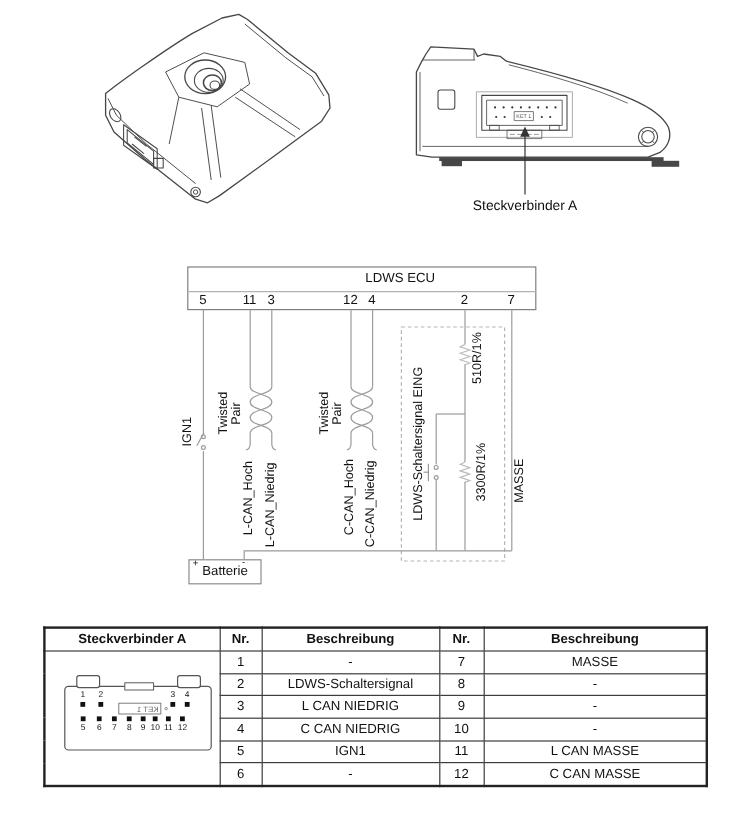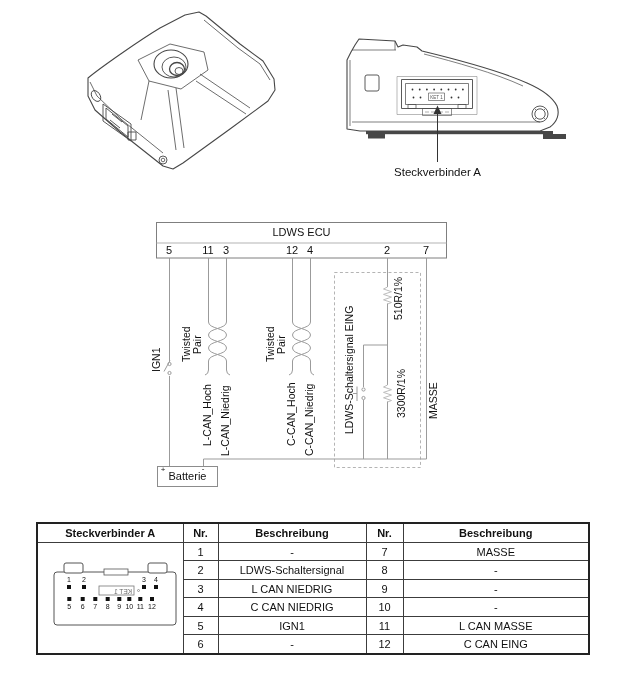--- a/index.html
+++ b/index.html
@@ -157,21 +157,21 @@
         <path d="M357,386.5 V401"></path>
         <path d="M353,393.5 H357"></path>
       </g>
       <path d="M363.5,400 V459"></path>
 
       <path d="M426.5,258 V459"></path>
       <path d="M203.5,466 V459 H426.5"></path>
     </g>
   </svg>
 
-  <div class="hlab" style="left:156px;top:226px;width:291px;">LDWS ECU</div>
+  <div class="hlab" style="left:156px;top:226px;width:291px;padding-left:32px;">LDWS ECU</div>
 
   <div class="pin" style="left:157px;top:244px;">5</div>
   <div class="pin" style="left:196px;top:244px;">11</div>
   <div class="pin" style="left:214px;top:244px;">3</div>
   <div class="pin" style="left:280px;top:244px;">12</div>
   <div class="pin" style="left:298px;top:244px;">4</div>
   <div class="pin" style="left:375px;top:244px;">2</div>
   <div class="pin" style="left:414px;top:244px;">7</div>
 
   <span class="vlab" style="left:151px;top:372px;">IGN1</span>
@@ -276,17 +276,17 @@
     <tr>
       <td>5</td>
       <td>IGN1</td>
       <td>11</td>
       <td>L CAN MASSE</td>
     </tr>
     <tr>
       <td>6</td>
       <td>-</td>
       <td>12</td>
-      <td>C CAN EING</td>
+      <td>C CAN MASSE</td>
     </tr>
   </tbody>
     </table>
 </div>
 
 </body></html>

